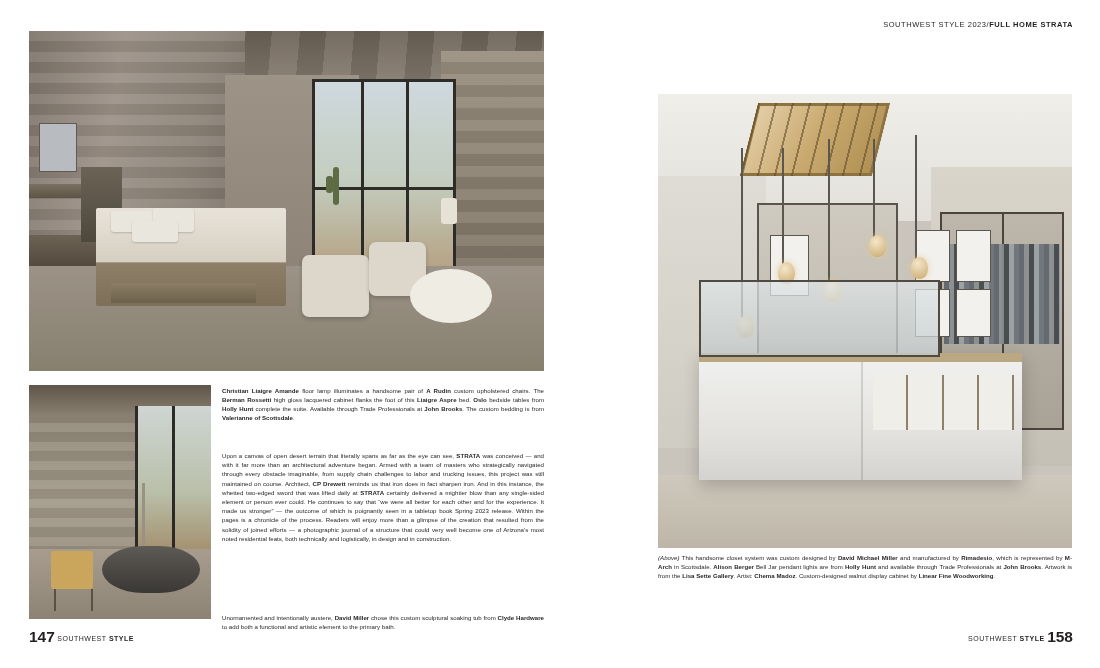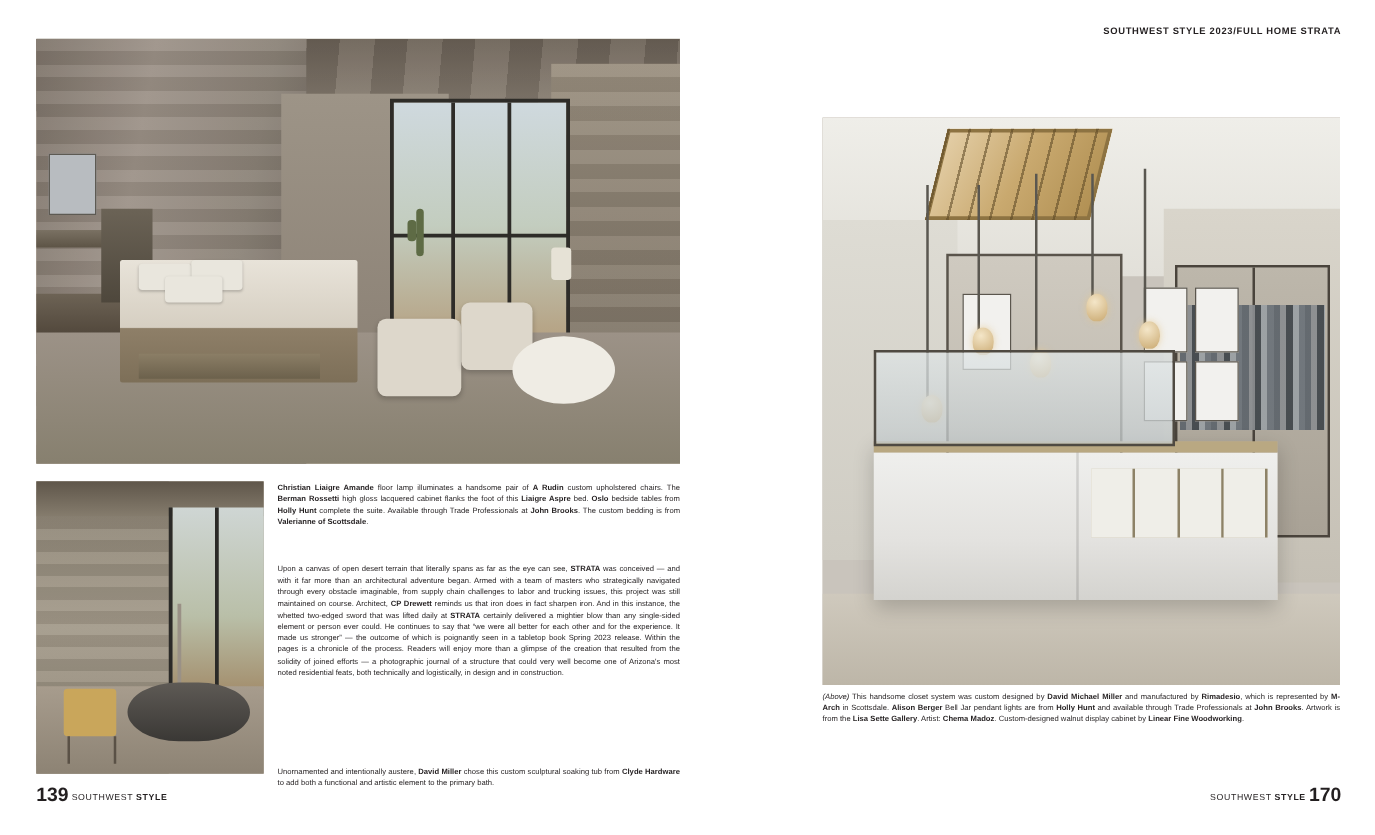--- a/index.html
+++ b/index.html
@@ -32,21 +32,21 @@
   
   .runhead {
     position: absolute;
     top: 20px;
     right: 27px;
     font-size: 7.5px;
     letter-spacing: 0.55px;
     color: #231f20;
     white-space: nowrap;
   }
-  .runhead .light { font-weight: 700; margin-top: 35px; }
+  .runhead .light { font-weight: 400; margin-top: 35px; }
   .runhead .bold { font-weight: 700; }
 
   
   .photo {
     position: absolute;
     overflow: hidden;
     background: #c8c2b8;
   }
 
   
@@ -376,21 +376,21 @@
 
     <div class="body-col" id="body-left">
       Upon a canvas of open desert terrain that literally spans as far as the eye can see, <b>STRATA</b> was conceived — and with it far more than an architectural adventure began. Armed with a team of masters who strategically navigated through every obstacle imaginable, from supply chain challenges to labor and trucking issues, this project was still maintained on course. Architect, <b>CP Drewett</b> reminds us that iron does in fact sharpen iron. And in this instance, the whetted two-edged sword that was lifted daily at <b>STRATA</b> certainly delivered a mightier blow than any single-sided element or person ever could. He continues to say that “we were all better for each other and for the experience. It made us stronger” —  the outcome of which is poignantly seen in a tabletop book Spring 2023 release. Within the pages is a chronicle of the process. Readers will enjoy more than a glimpse of the creation that resulted from the solidity of joined efforts — a photographic journal of a structure that could very well become one of Arizona's most noted residential feats, both technically and logistically, in design and in construction.
     </div>
 
     <div class="caption" id="caption-tub">
       Unornamented and intentionally austere, <b>David Miller</b> chose this custom sculptural soaking tub from <b>Clyde Hardware</b> to add both a functional and artistic element to the primary bath.
     </div>
 
     <div class="folio" id="folio-left">
-      <span class="num">139</span>
+      <span class="num">147</span>
       <span class="lab-reg">SOUTHWEST </span><span class="lab-bold">STYLE</span>
     </div>
   </div>
 
   <div class="page right">
 
     <div class="runhead">
       <span class="light">SOUTHWEST STYLE 2023/</span><span class="bold">FULL HOME STRATA</span>
     </div>
 
@@ -432,18 +432,18 @@
         <div class="cl-vitrine"></div>
       </div>
     </div>
 
     <div class="caption" id="caption-closet">
       <i>(Above)</i> This handsome closet system was custom designed by <b>David Michael Miller</b> and manufactured by <b>Rimadesio</b>, which is represented by <b>M-Arch</b> in Scottsdale. <b>Alison Berger</b> Bell Jar pendant lights are from <b>Holly Hunt</b> and available through Trade Professionals at <b>John Brooks</b>. Artwork is from the <b>Lisa Sette Gallery</b>. Artist: <b>Chema Madoz</b>. Custom-designed walnut display cabinet by <b>Linear Fine Woodworking</b>.
     </div>
 
     <div class="folio" id="folio-right">
       <span class="lab-reg">SOUTHWEST </span><span class="lab-bold">STYLE</span>
-      <span class="num">170</span>
+      <span class="num">158</span>
     </div>
   </div>
 
   <div class="gutter-shade"></div>
 </div>
 
 </body></html>

